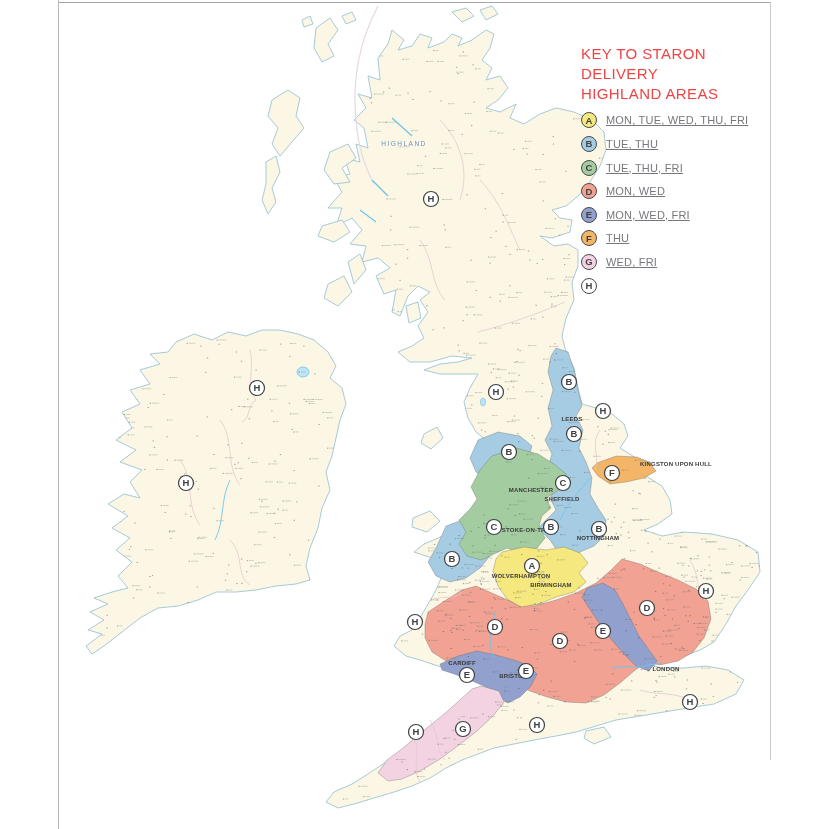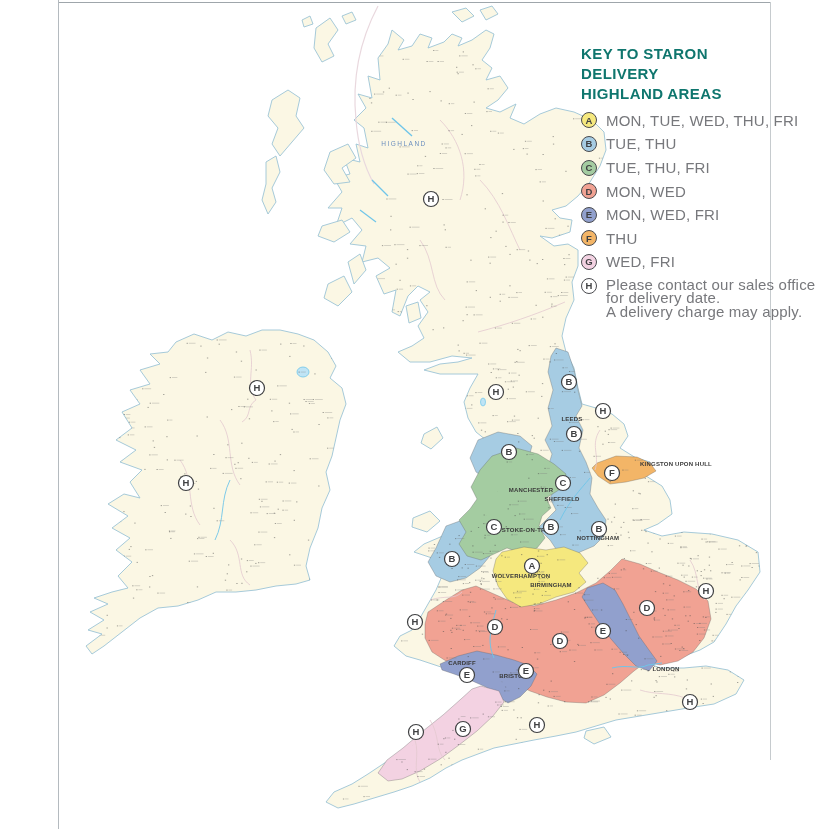--- a/index.html
+++ b/index.html
@@ -5,28 +5,28 @@
   html,body{margin:0;padding:0;background:#ffffff;}
   .stage{position:relative;width:829px;height:829px;background:#ffffff;overflow:hidden;
          font-family:"Liberation Sans",sans-serif;}
   .frame{position:absolute;background:#aab0b5;}
   .frame-top{left:58px;top:2px;width:712px;height:1px;background:#9fa6ab;}
   .frame-left{left:58px;top:0;width:1px;height:829px;background:#b4babf;}
   .frame-right{left:770px;top:2px;width:1px;height:758px;background:#c6cbce;}
   #map-svg{position:absolute;left:0;top:0;}
   #map-svg text{font-family:"Liberation Sans",sans-serif;}
   .legend{position:absolute;left:581px;top:44px;width:196px;}
-  .legend-title{font-size:15px;font-weight:bold;letter-spacing:.4px;color:#0f766e;line-height:1.32;}
+  .legend-title{font-size:15px;font-weight:normal;letter-spacing:.4px;color:#ef4444;line-height:1.32;}
   .legend-items{margin-top:9px;}
   .legend-row{display:flex;align-items:center;height:16px;margin-bottom:7.6px;}
   .legend-row.multi{align-items:flex-start;height:auto;}
   .legend-badge{flex:none;width:14px;height:14px;border-radius:50%;border:1.6px solid #4a4b4f;
         display:flex;align-items:center;justify-content:center;
         font-size:9.5px;font-weight:bold;color:#3f4042;margin-right:9px;background:#fff;}
-  .legend-label{font-size:15px;color:#77787c;letter-spacing:.2px;white-space:nowrap;}
+  .legend-label{font-size:11px;color:#77787c;letter-spacing:.2px;white-space:nowrap;text-decoration:underline;}
   .legend-label .ln{display:block;line-height:13.5px;}
 </style>
 </head>
 <body>
 
 <div class="stage">
 
   <div class="frame frame-top"></div>
   <div class="frame frame-left"></div>
   <div class="frame frame-right"></div>
@@ -1977,22 +1977,17 @@
         <div class="legend-row">
           <span class="legend-badge" style="background: rgb(243, 181, 103);">F</span>
           <span class="legend-label">THU</span>
         </div>
         <div class="legend-row">
           <span class="legend-badge" style="background: rgb(243, 210, 226);">G</span>
           <span class="legend-label">WED, FRI</span>
         </div>
         <div class="legend-row multi">
           <span class="legend-badge" style="background: rgb(255, 255, 255);">H</span>
-          <span class="legend-label">
-            <span class="ln">Please contact our sales office</span>
-            <span class="ln">for delivery date.</span>
-            <span class="ln">A delivery charge may apply.</span>
-          </span>
         </div>
       </div>
   </div>
 
 </div>
 
 </body></html>

